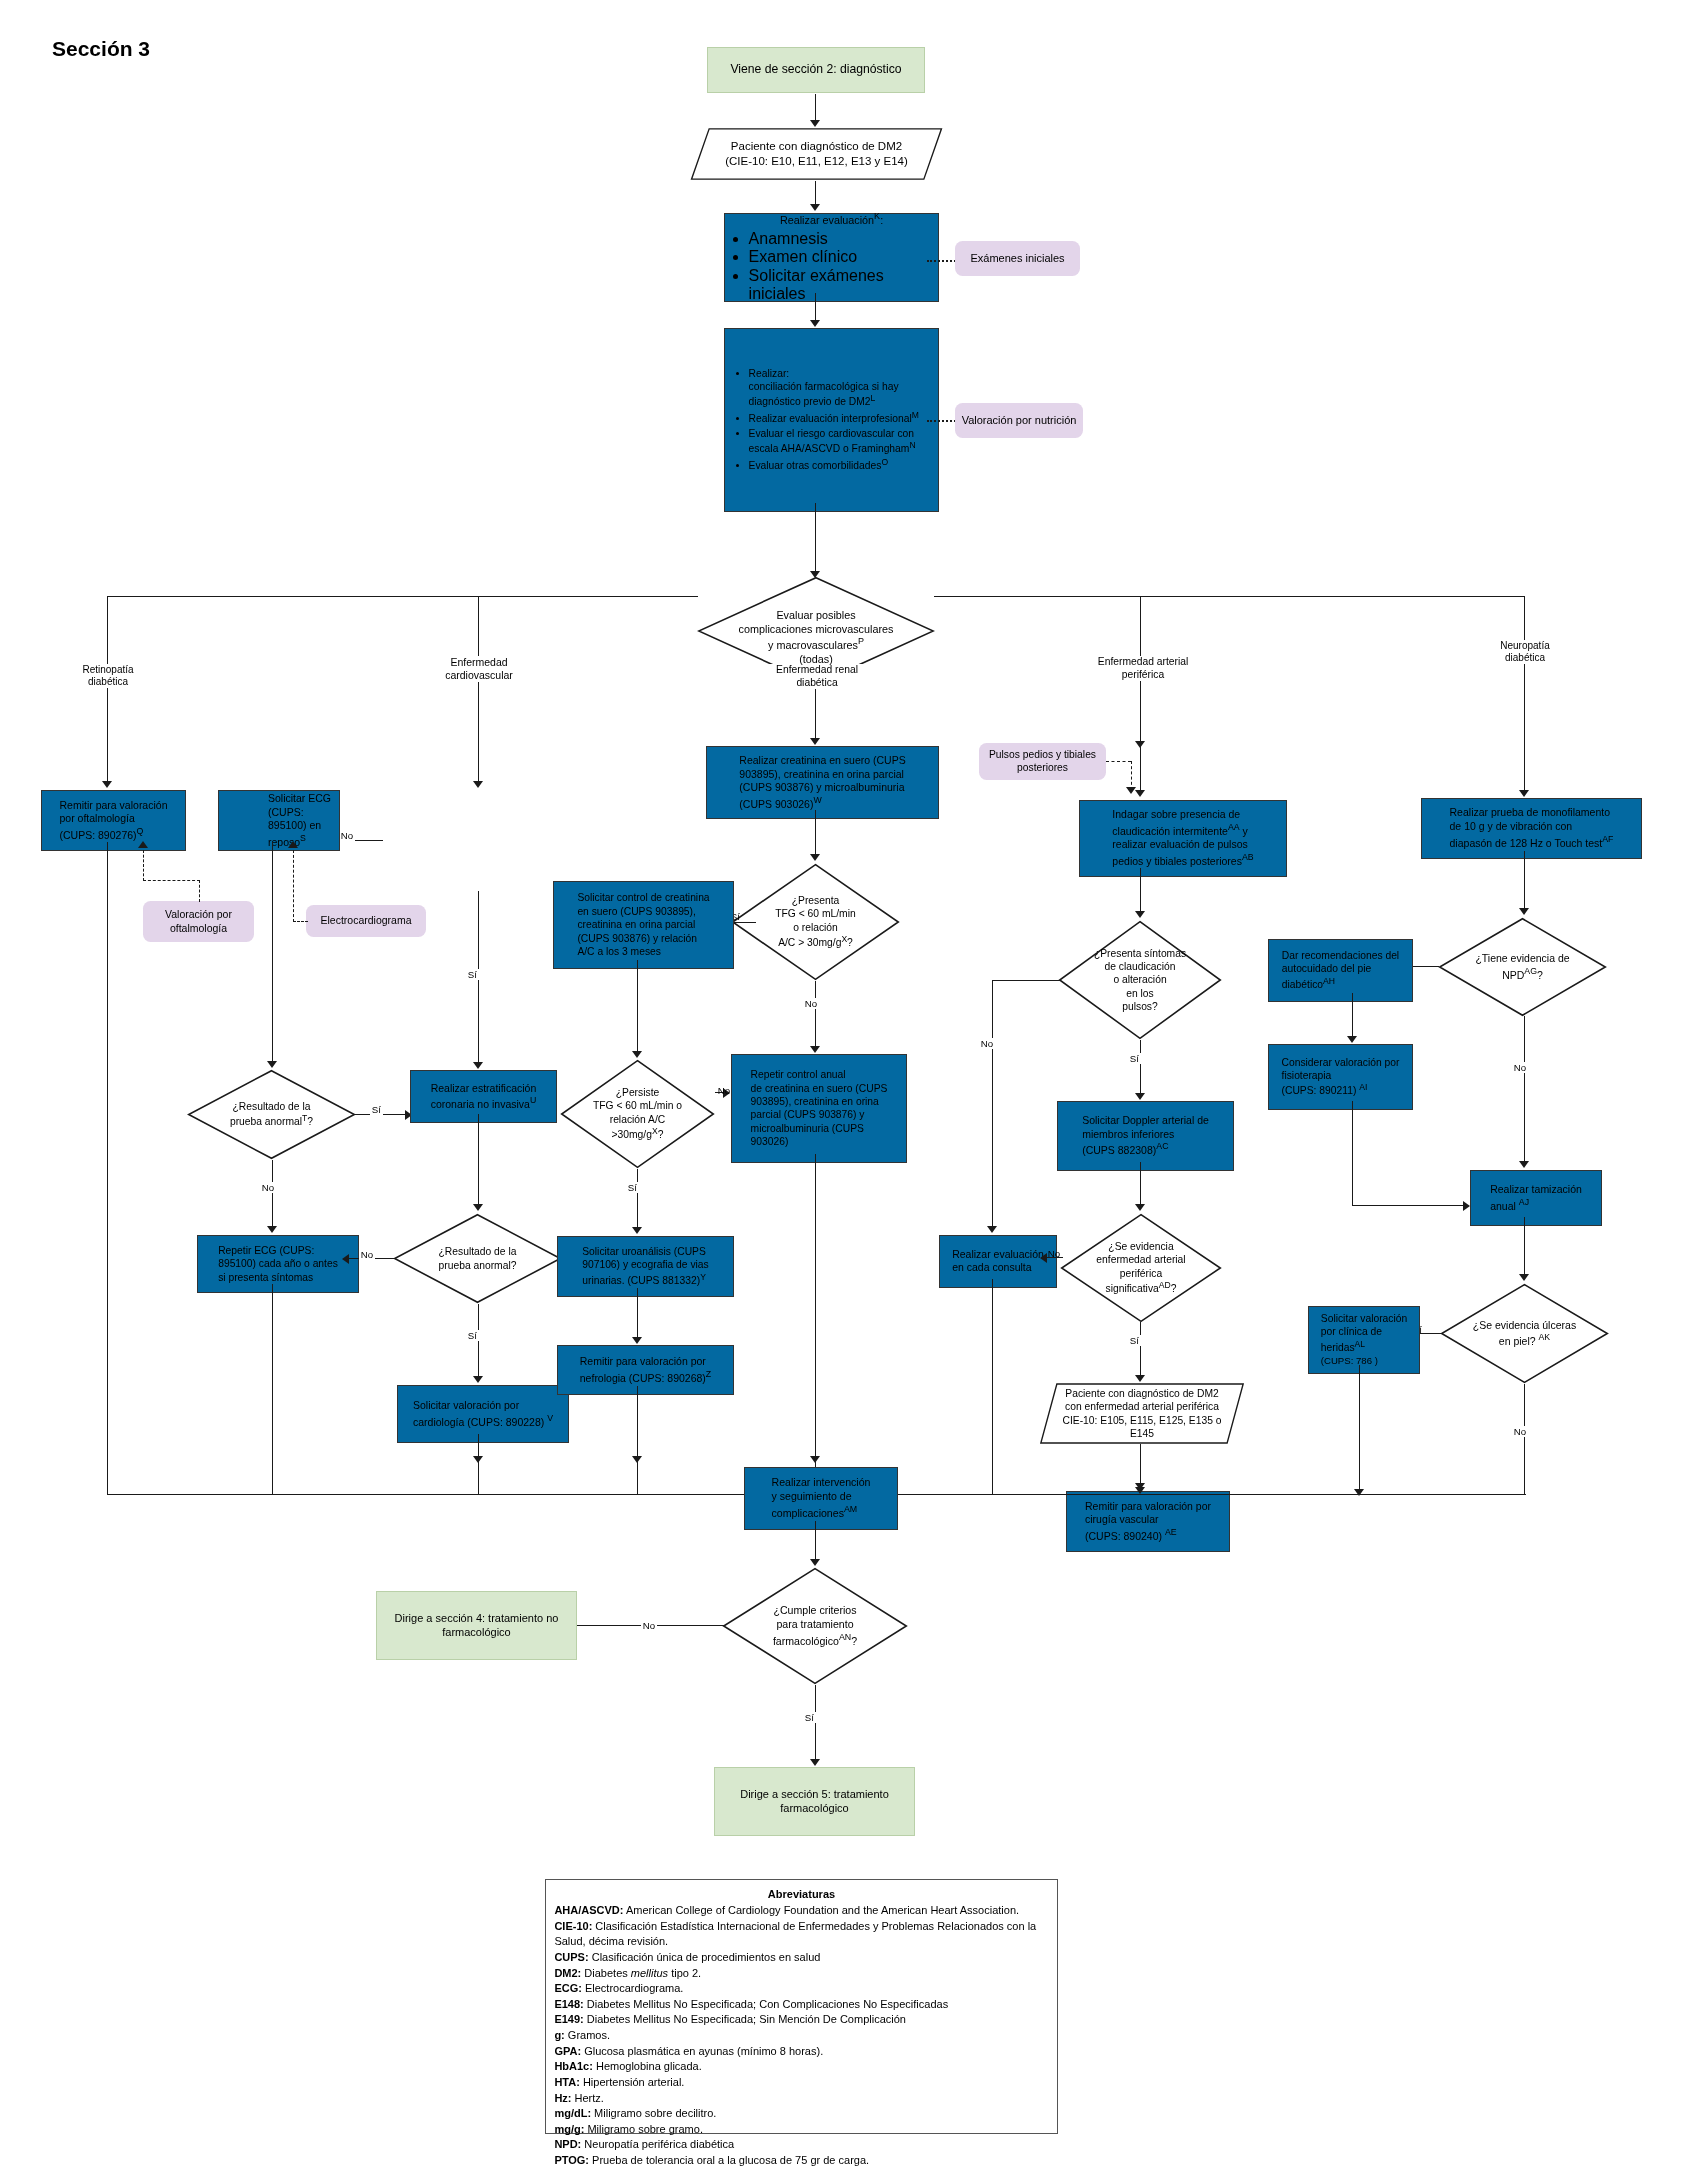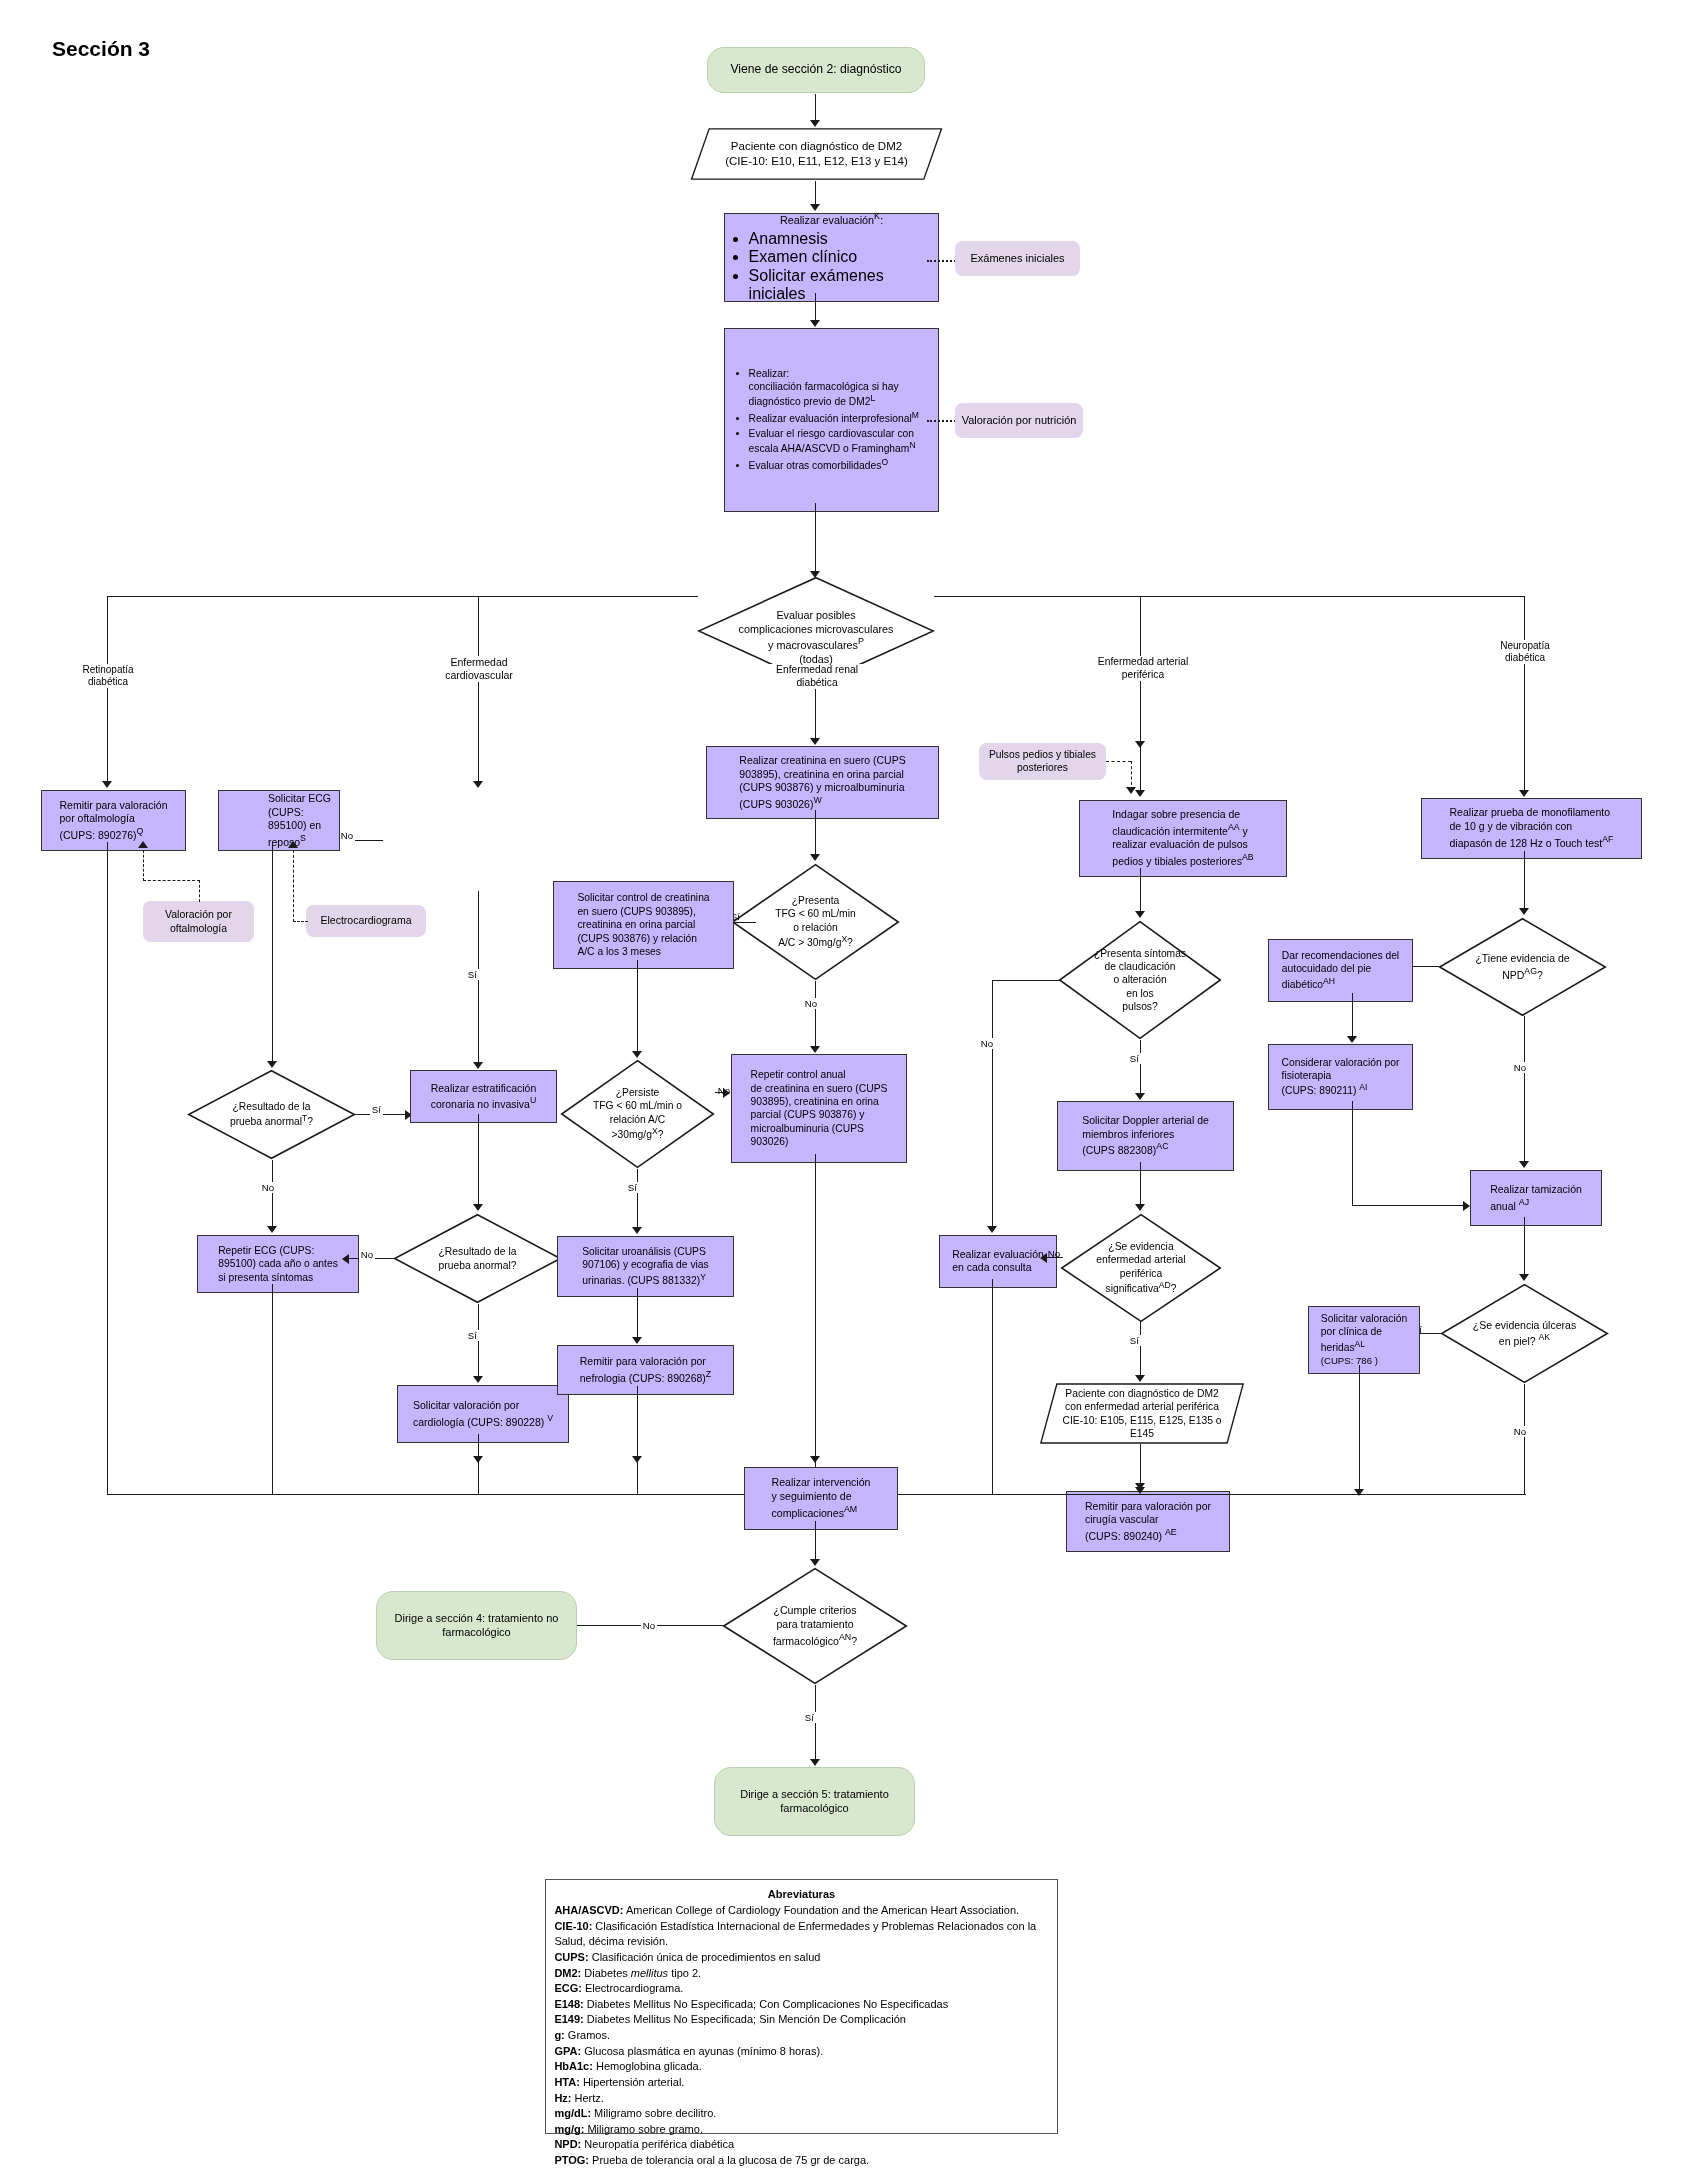--- a/index.html
+++ b/index.html
@@ -1,20 +1,20 @@
 <!DOCTYPE html>
 <html style="font-size:13.5px"><head>
 <meta charset="utf-8">
 <style>
   html,body{margin:0;padding:0;background:#fff;}
   body{font-family:"Liberation Sans","DejaVu Sans",sans-serif;color:#000;}
   #canvas{position:relative;width:1688px;height:2183px;background:#fff;overflow:hidden;}
 
-  .node{position:absolute;box-sizing:border-box;display:flex;align-items:center;justify-content:center;text-align:center;line-height:1.25;border-radius:17px;}
-  .box{border:1.4px solid #333;background:#c4b5fd;padding:3.4px 5px;}
+  .node{position:absolute;box-sizing:border-box;display:flex;align-items:center;justify-content:center;text-align:center;line-height:1.25;}
+  .box{border:1.4px solid #333;background:#0369a1;padding:3.4px 5px;}
   .green{background:#d8e8ce;border:1.3px solid #b9d0a8;}
   .purple{background:#e3d5ea;border:none;border-radius:7.6px;}
   .diamond{border:none;background:transparent;}
   .diamond .dshape{position:absolute;left:0;top:0;width:100%;height:100%;}
   .diamond .dtext{position:relative;z-index:2;width:82%;}
   .para{position:absolute;}
   .para .ptext{position:relative;z-index:2;width:84%;text-align:center;}
 
   .lbl{position:absolute;white-space:nowrap;background:#fff;padding:0 1.7px;}
   .branchlbl{position:absolute;text-align:center;line-height:1.22;}

